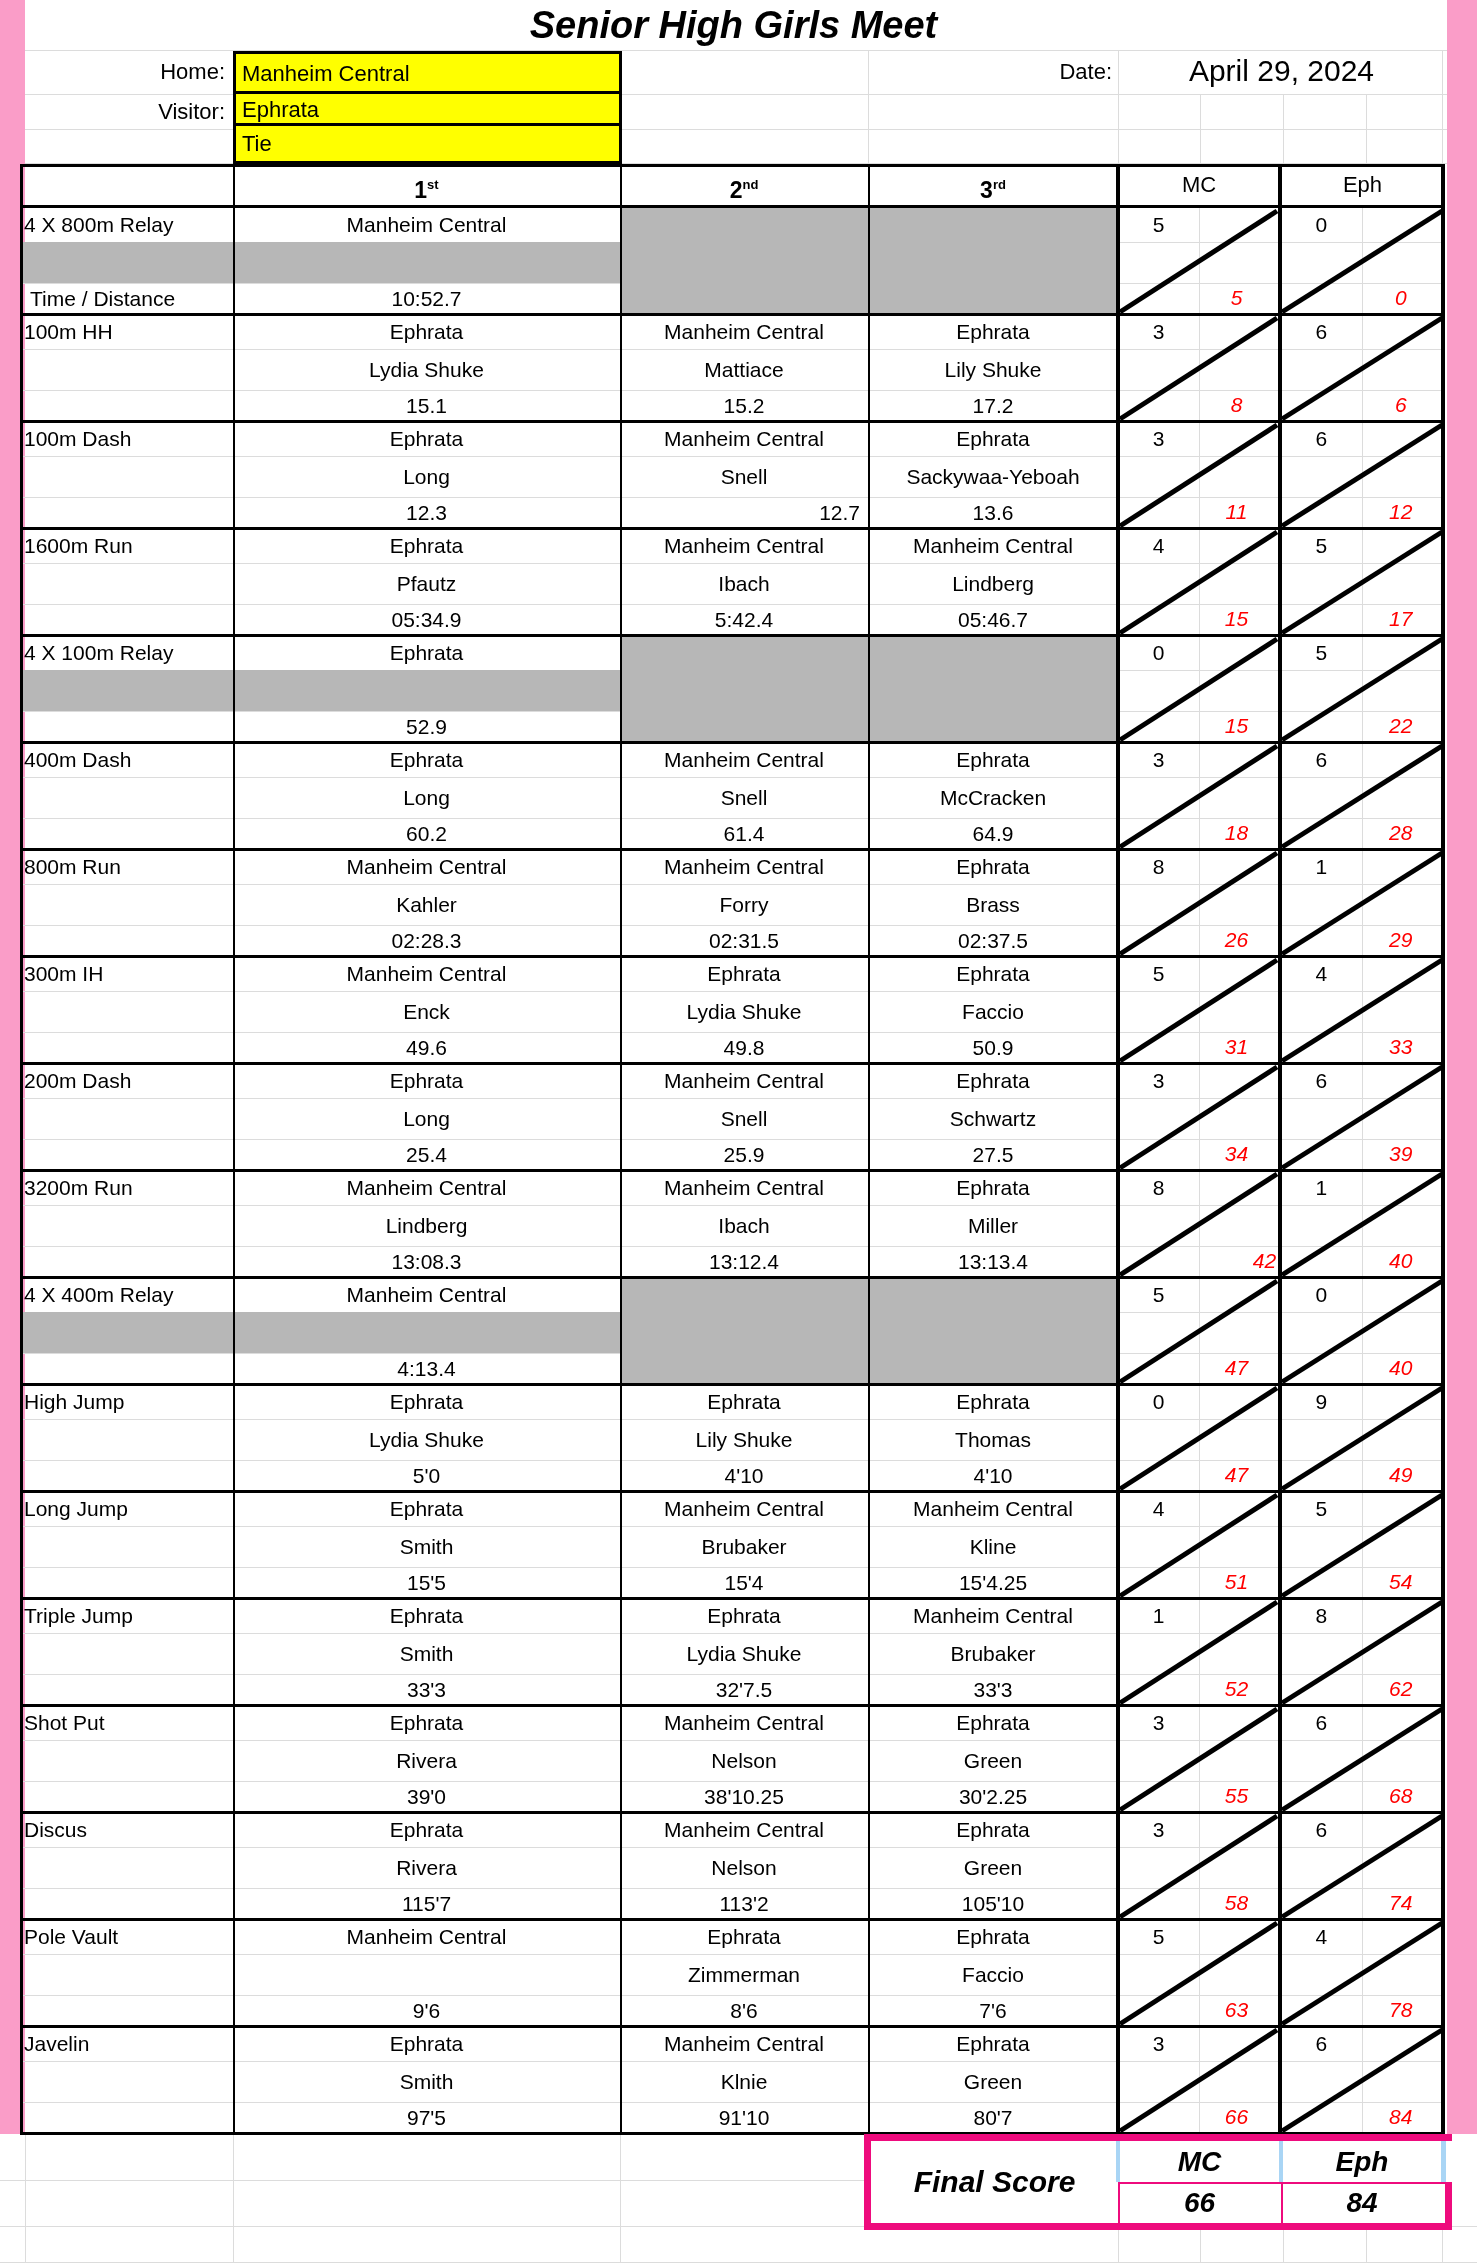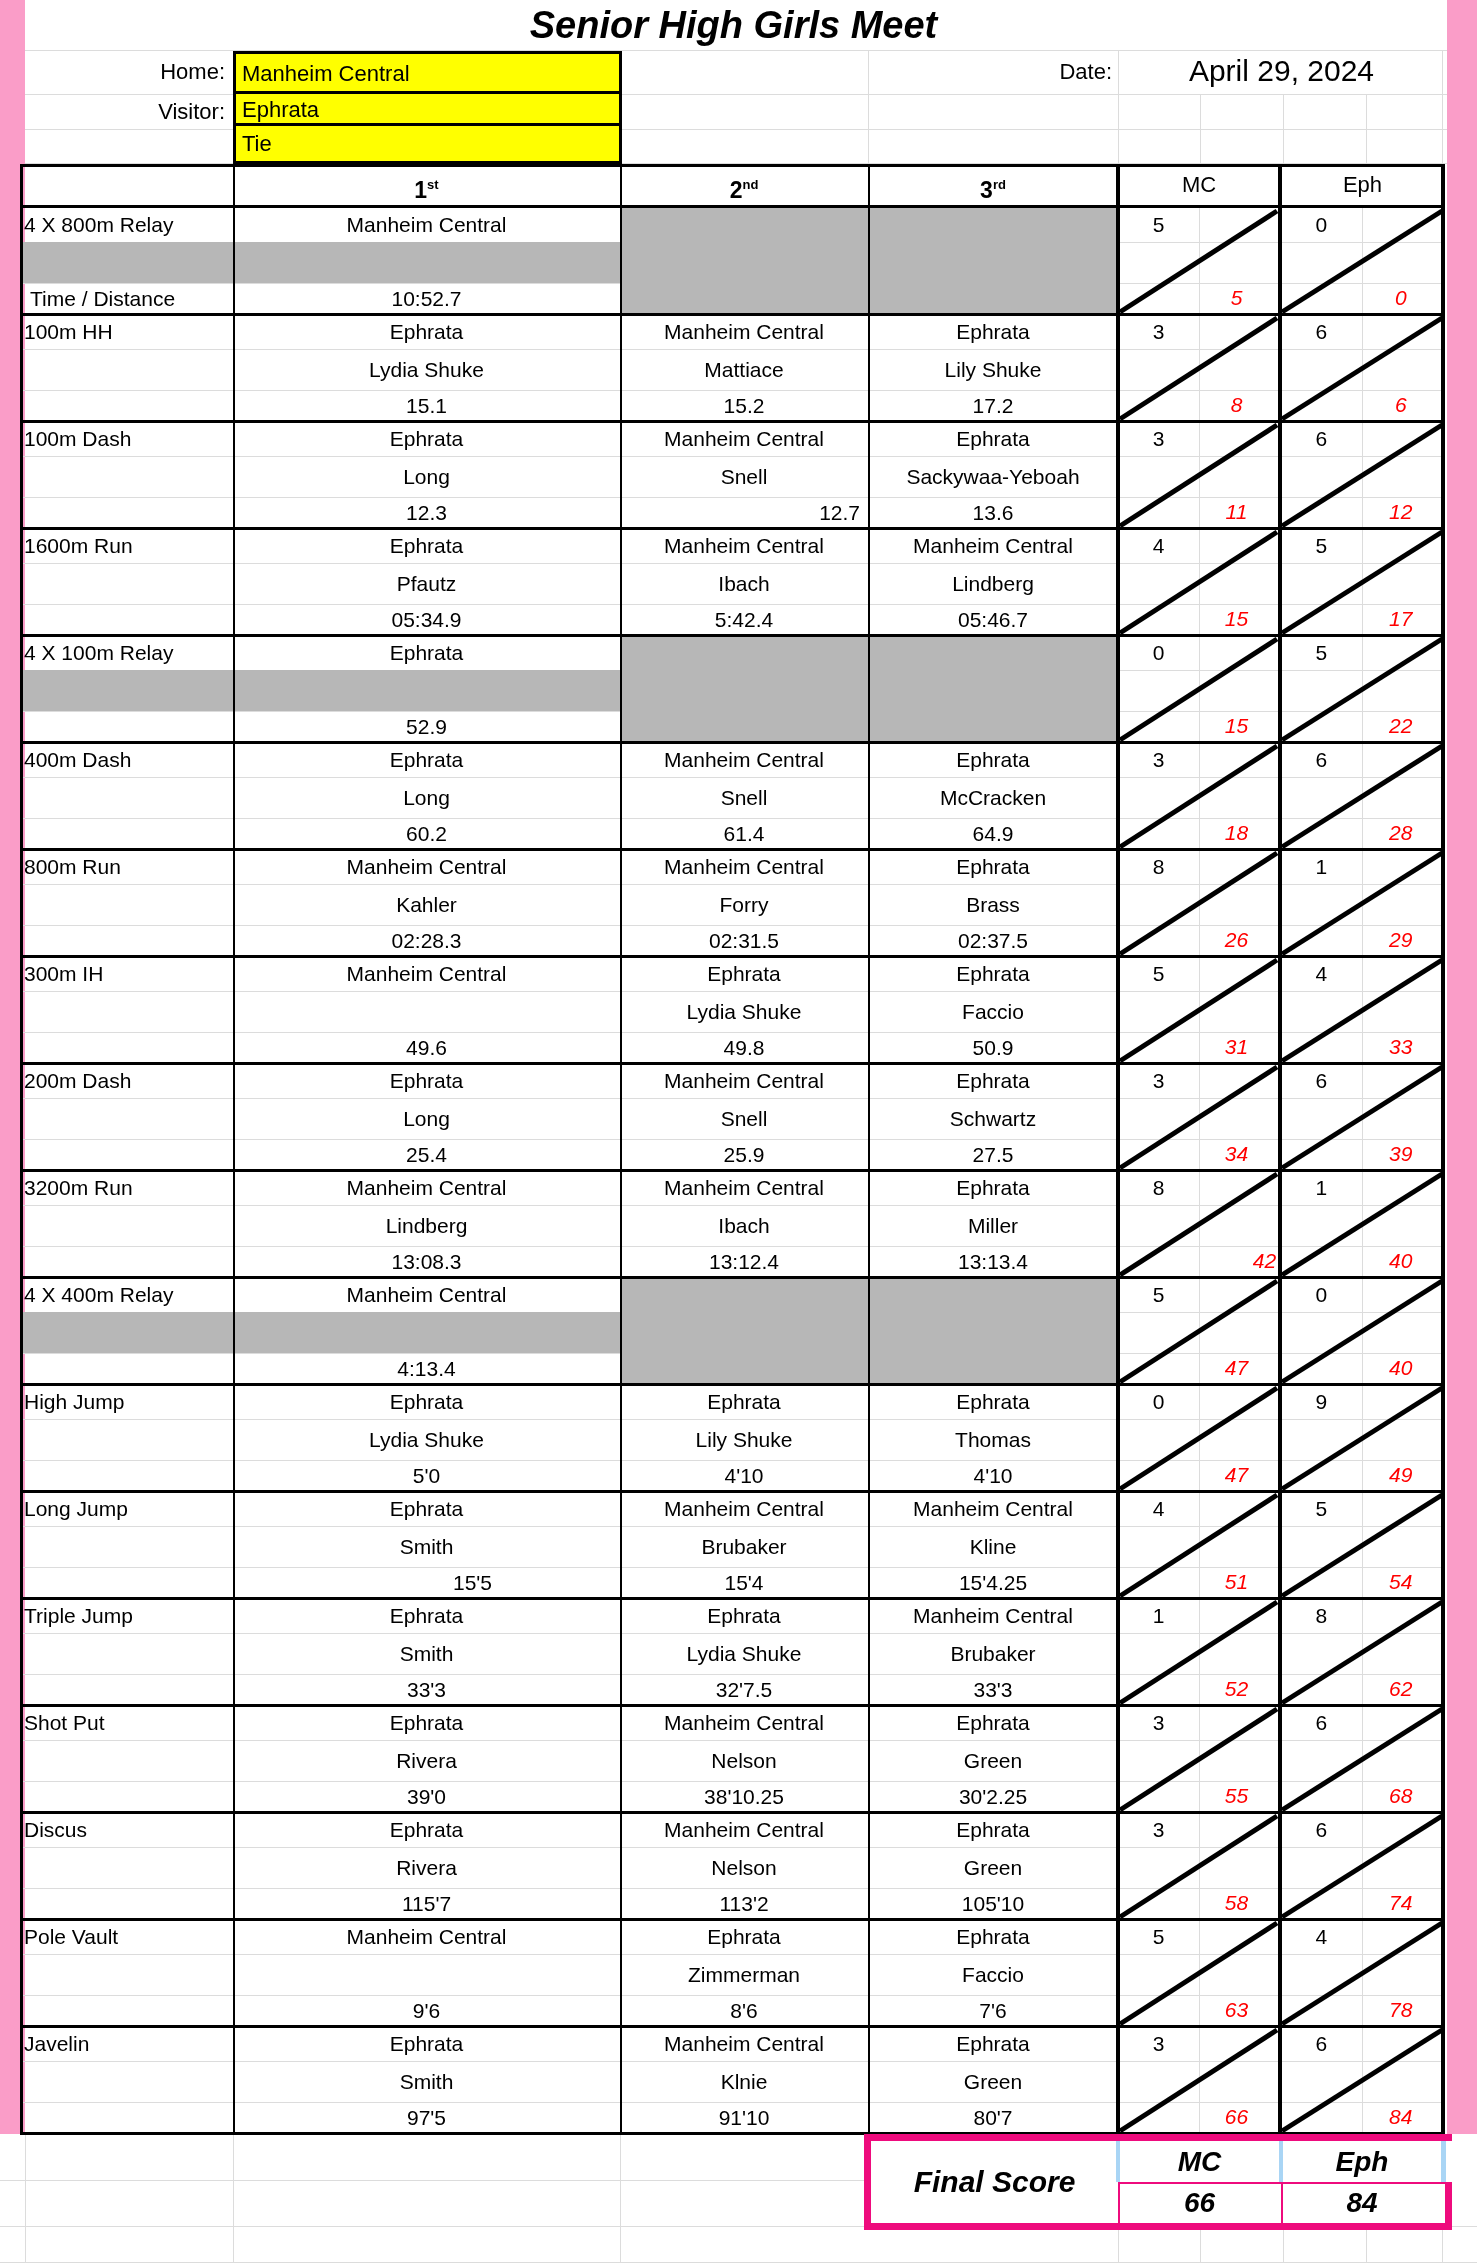--- a/index.html
+++ b/index.html
@@ -237,20 +237,21 @@
           <line x1="2" y1="104" x2="162" y2="3" stroke="#000" stroke-width="5"></line>
         </svg>
       </div>
       <div style="position: absolute; left: 20px; top: 957px; width: 1425px; height: 107px;">
         <div style="position: absolute; left: 0px; top: 34px; width: 1425px; height: 1px; background: rgb(220, 220, 220);"></div>
         <div style="position: absolute; left: 0px; top: 75px; width: 1425px; height: 1px; background: rgb(220, 220, 220);"></div>
         <div style="position: absolute; left: 1179px; top: 0px; width: 1px; height: 107px; background: rgb(220, 220, 220);"></div>
         <div style="position: absolute; left: 1342px; top: 0px; width: 1px; height: 107px; background: rgb(220, 220, 220);"></div>
         <div style="position: absolute; left: 4px; top: 0px; width: 206px; height: 34px; line-height: 34px; font-size: 21px; white-space: nowrap;">300m IH</div>
         <div style="position: absolute; left: 213px; top: 0px; width: 387px; height: 34px; line-height: 34px; text-align: center; font-size: 21px; white-space: nowrap;">Manheim Central</div>
+        <div style="position: absolute; left: 213px; top: 34px; width: 387px; height: 41px; line-height: 41px; text-align: center; font-size: 21px; white-space: nowrap;">Enck</div>
         <div style="position: absolute; left: 213px; top: 75px; width: 387px; height: 32px; line-height: 32px; text-align: center; font-size: 21px; white-space: nowrap;">49.6</div>
         <div style="position: absolute; left: 600px; top: 0px; width: 248px; height: 34px; line-height: 34px; text-align: center; font-size: 21px; white-space: nowrap;">Ephrata</div>
         <div style="position: absolute; left: 600px; top: 34px; width: 248px; height: 41px; line-height: 41px; text-align: center; font-size: 21px; white-space: nowrap;">Lydia Shuke</div>
         <div style="position: absolute; left: 600px; top: 75px; width: 248px; height: 32px; line-height: 32px; text-align: center; font-size: 21px; white-space: nowrap;">49.8</div>
         <div style="position: absolute; left: 848px; top: 0px; width: 250px; height: 34px; line-height: 34px; text-align: center; font-size: 21px; white-space: nowrap;">Ephrata</div>
         <div style="position: absolute; left: 848px; top: 34px; width: 250px; height: 41px; line-height: 41px; text-align: center; font-size: 21px; white-space: nowrap;">Faccio</div>
         <div style="position: absolute; left: 848px; top: 75px; width: 250px; height: 32px; line-height: 32px; text-align: center; font-size: 21px; white-space: nowrap;">50.9</div>
         <div style="position: absolute; left: 1098px; top: 0px; width: 81px; height: 34px; line-height: 34px; text-align: center; font-size: 21px; white-space: nowrap;">5</div>
         <div style="position: absolute; left: 1179px; top: 75px; width: 75px; height: 30px; line-height: 30px; text-align: center; color: rgb(255, 0, 0); font-style: italic; font-size: 21px; white-space: nowrap;">31</div>
         <svg width="162" height="107" style="position: absolute; left: 1098px; top: 0px; pointer-events: none;">
@@ -363,21 +364,21 @@
         </svg>
       </div>
       <div style="position: absolute; left: 20px; top: 1492px; width: 1425px; height: 107px;">
         <div style="position: absolute; left: 0px; top: 34px; width: 1425px; height: 1px; background: rgb(220, 220, 220);"></div>
         <div style="position: absolute; left: 0px; top: 75px; width: 1425px; height: 1px; background: rgb(220, 220, 220);"></div>
         <div style="position: absolute; left: 1179px; top: 0px; width: 1px; height: 107px; background: rgb(220, 220, 220);"></div>
         <div style="position: absolute; left: 1342px; top: 0px; width: 1px; height: 107px; background: rgb(220, 220, 220);"></div>
         <div style="position: absolute; left: 4px; top: 0px; width: 206px; height: 34px; line-height: 34px; font-size: 21px; white-space: nowrap;">Long Jump</div>
         <div style="position: absolute; left: 213px; top: 0px; width: 387px; height: 34px; line-height: 34px; text-align: center; font-size: 21px; white-space: nowrap;">Ephrata</div>
         <div style="position: absolute; left: 213px; top: 34px; width: 387px; height: 41px; line-height: 41px; text-align: center; font-size: 21px; white-space: nowrap;">Smith</div>
-        <div style="position: absolute; left: 213px; top: 75px; width: 387px; height: 32px; line-height: 32px; text-align: center; font-size: 21px; white-space: nowrap; padding-left: 46px;">15'5</div>
+        <div style="position: absolute; left: 213px; top: 75px; width: 387px; height: 32px; line-height: 32px; text-align: center; font-size: 21px; white-space: nowrap;">15'5</div>
         <div style="position: absolute; left: 600px; top: 0px; width: 248px; height: 34px; line-height: 34px; text-align: center; font-size: 21px; white-space: nowrap;">Manheim Central</div>
         <div style="position: absolute; left: 600px; top: 34px; width: 248px; height: 41px; line-height: 41px; text-align: center; font-size: 21px; white-space: nowrap;">Brubaker</div>
         <div style="position: absolute; left: 600px; top: 75px; width: 248px; height: 32px; line-height: 32px; text-align: center; font-size: 21px; white-space: nowrap;">15'4</div>
         <div style="position: absolute; left: 848px; top: 0px; width: 250px; height: 34px; line-height: 34px; text-align: center; font-size: 21px; white-space: nowrap;">Manheim Central</div>
         <div style="position: absolute; left: 848px; top: 34px; width: 250px; height: 41px; line-height: 41px; text-align: center; font-size: 21px; white-space: nowrap;">Kline</div>
         <div style="position: absolute; left: 848px; top: 75px; width: 250px; height: 32px; line-height: 32px; text-align: center; font-size: 21px; white-space: nowrap;">15'4.25</div>
         <div style="position: absolute; left: 1098px; top: 0px; width: 81px; height: 34px; line-height: 34px; text-align: center; font-size: 21px; white-space: nowrap;">4</div>
         <div style="position: absolute; left: 1179px; top: 75px; width: 75px; height: 30px; line-height: 30px; text-align: center; color: rgb(255, 0, 0); font-style: italic; font-size: 21px; white-space: nowrap;">51</div>
         <svg width="162" height="107" style="position: absolute; left: 1098px; top: 0px; pointer-events: none;">
           <line x1="2" y1="104" x2="159" y2="3" stroke="#000" stroke-width="5"></line>

